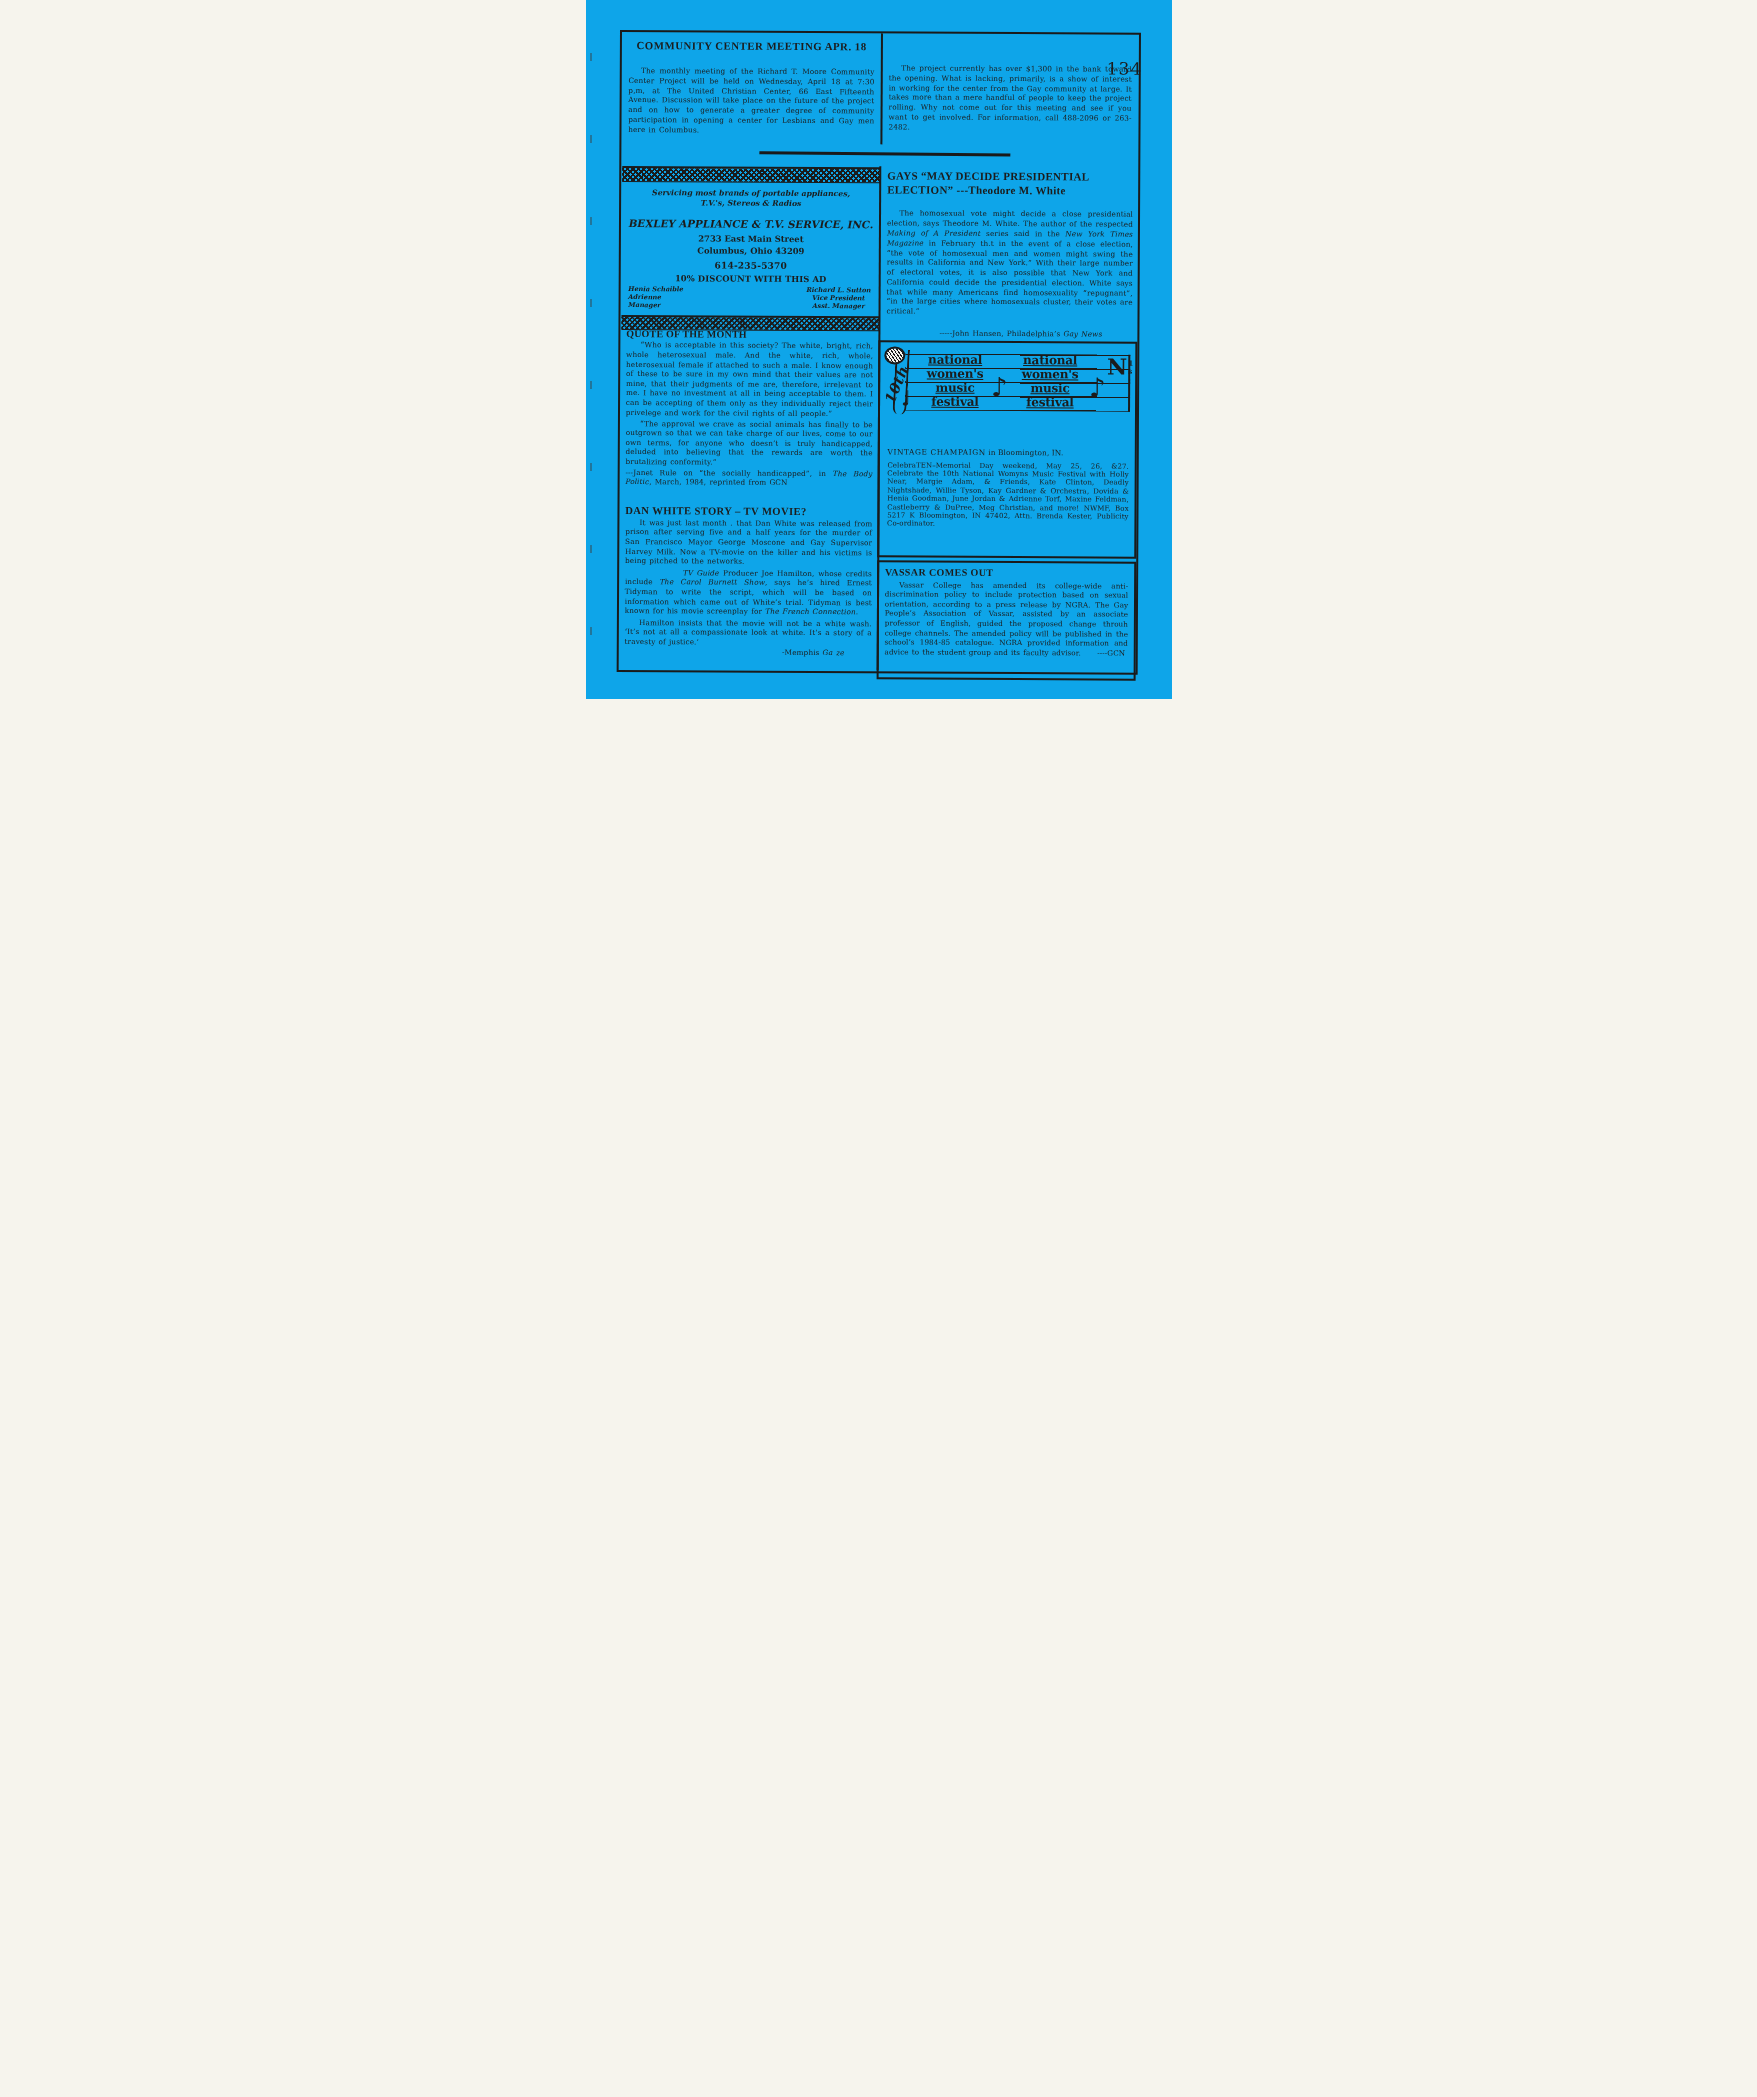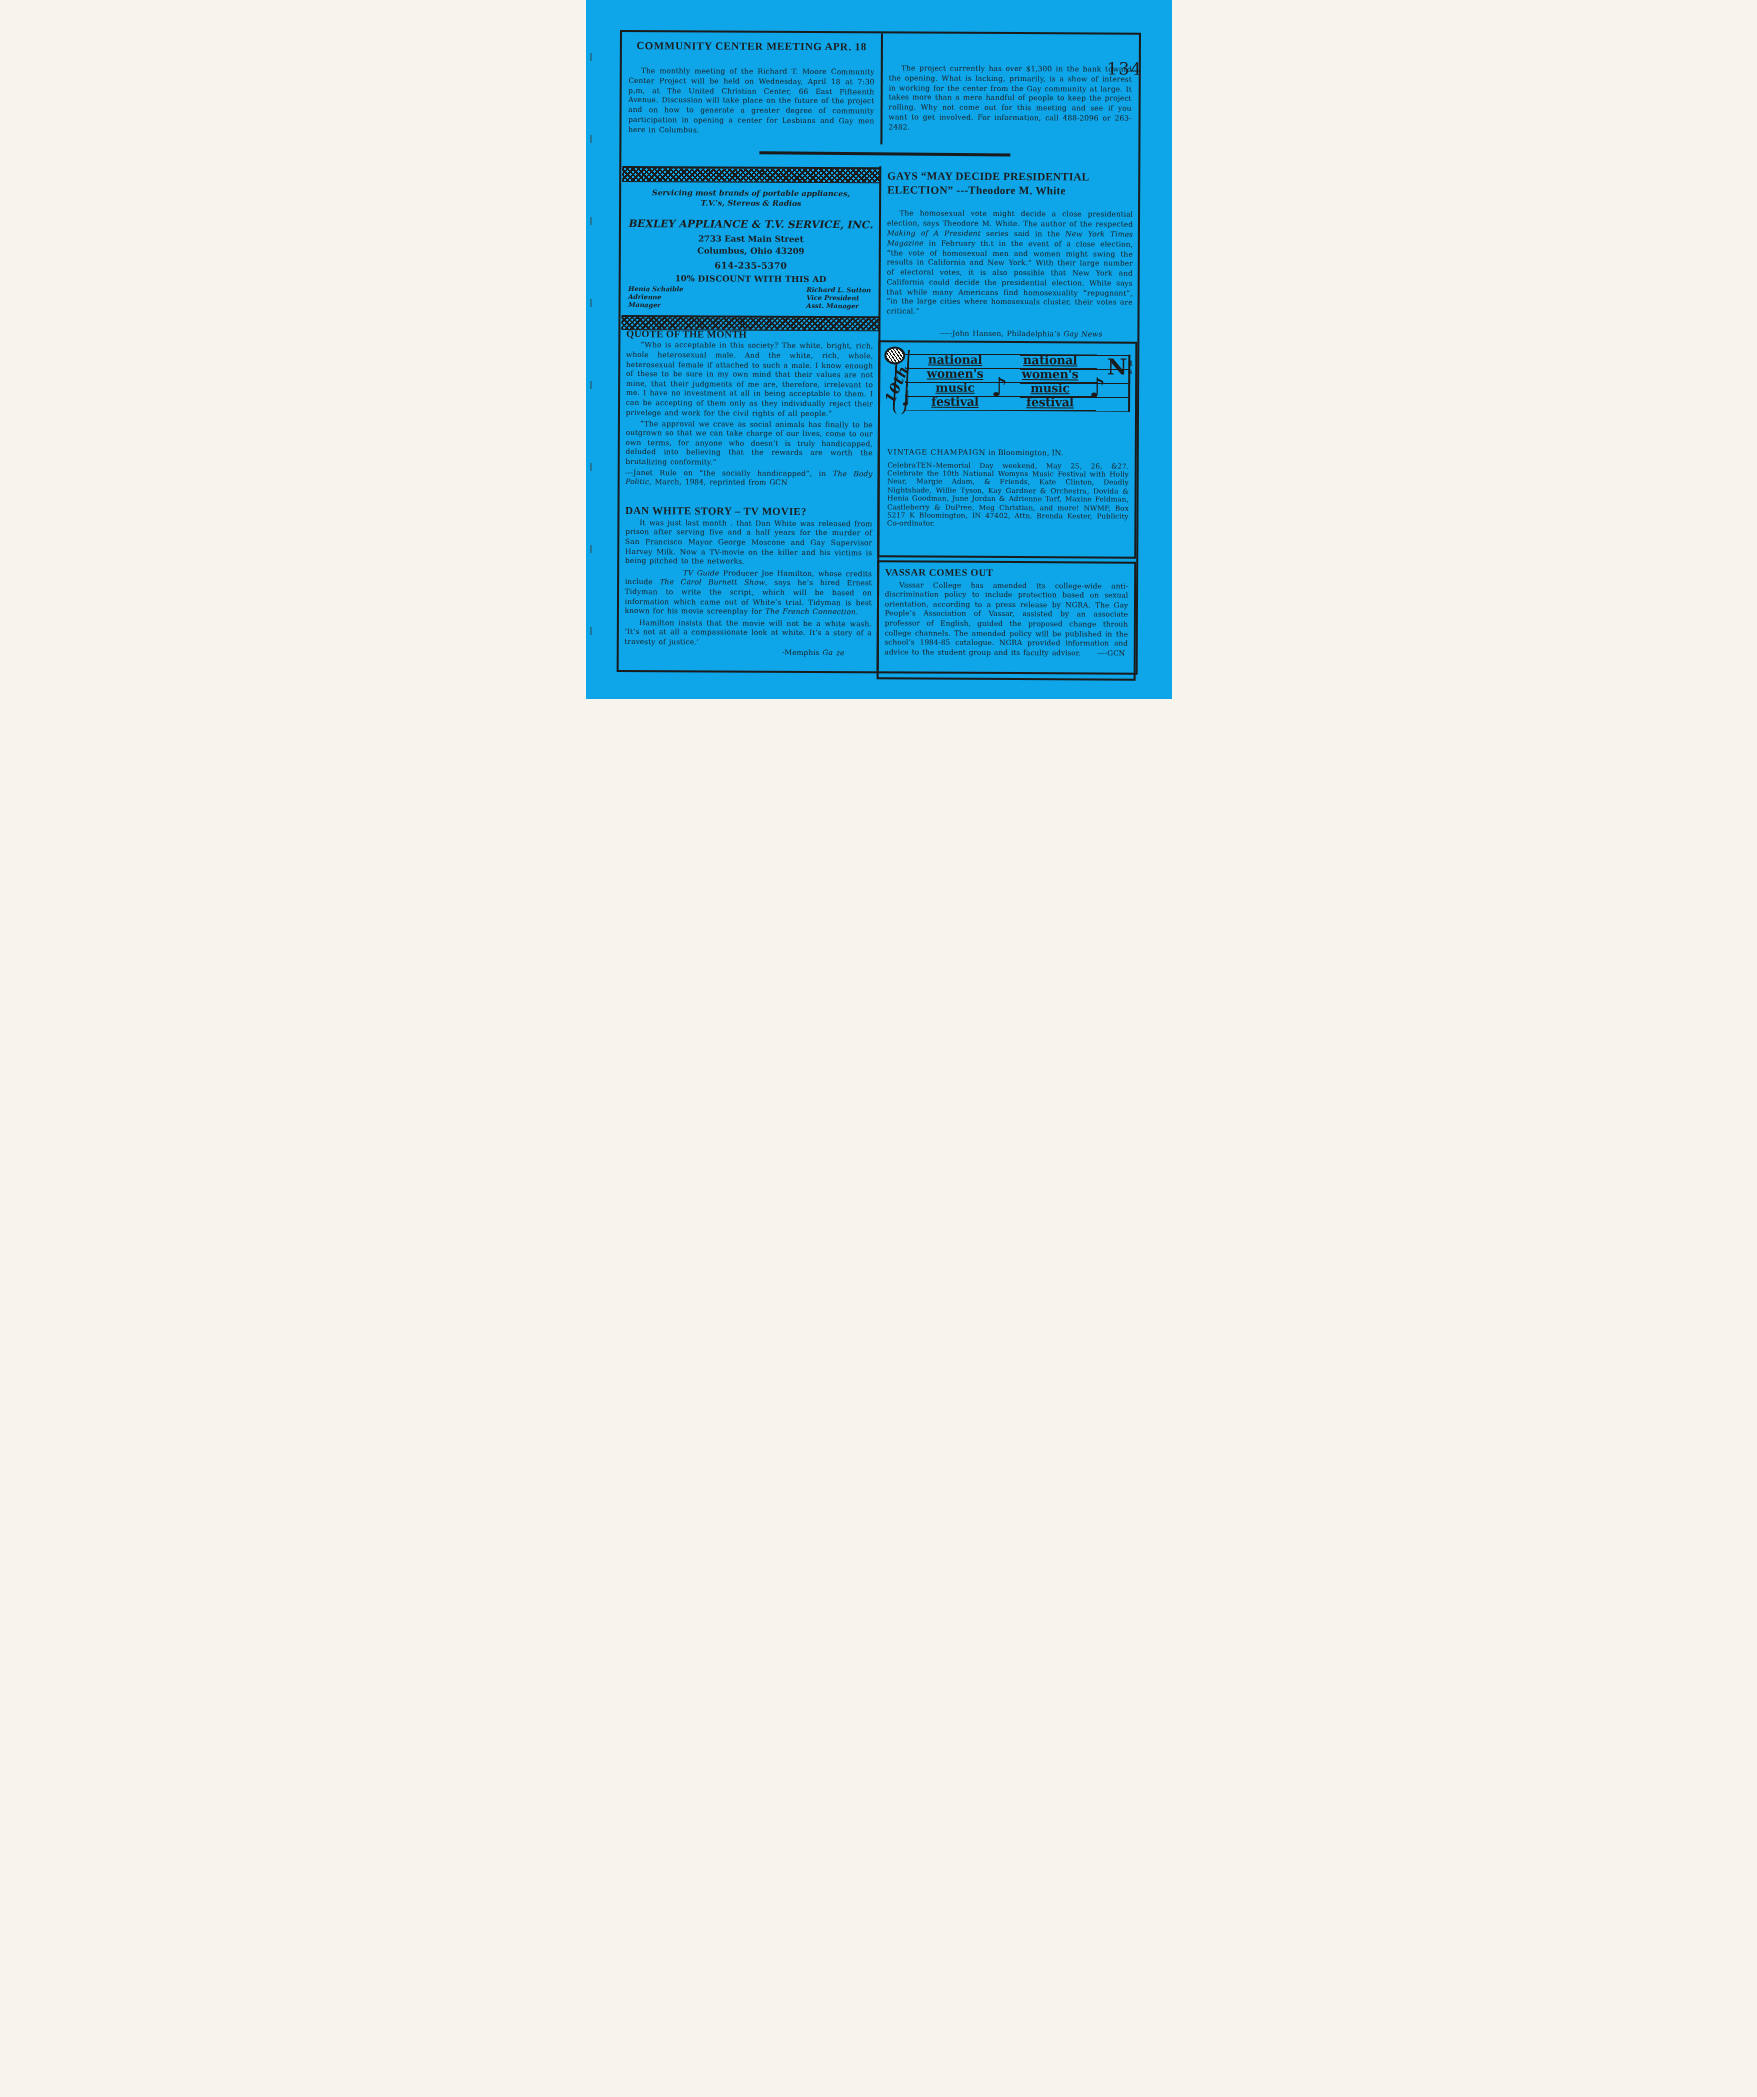--- a/index.html
+++ b/index.html
@@ -37,21 +37,21 @@
       repeating-linear-gradient(45deg,#1b1b1b 0 1.7px,rgba(0,0,0,0) 1.7px 3.8px),
       repeating-linear-gradient(-45deg,#1b1b1b 0 1.7px,rgba(0,0,0,0) 1.7px 3.8px);}
   .ad-inner{padding:6.7px 4.8px 0 4.8px;text-align:center;}
   .ad-tagline{font:italic 700 7.7px/10.3px "DejaVu Serif",serif;}
   .ad-name{margin-top:8.6px;font:italic 700 10.3px/1.2 "DejaVu Serif",serif;}
   .ad-addr{margin-top:2.4px;font:700 8.4px/12px "DejaVu Serif",serif;}
   .ad-phone{margin-top:3.4px;font:700 9px/1.2 "DejaVu Serif",serif;letter-spacing:0.2px;}
   .ad-discount{margin-top:2.4px;font:700 8.4px/1.2 "DejaVu Serif",serif;letter-spacing:0.1px;}
   .ad-contacts{display:flex;justify-content:space-between;padding:2.4px 3.8px 0 1.9px;
     font:italic 700 6.5px/8px "DejaVu Serif",serif;text-align:left;}
-  .ad-contacts .right{text-align:left;}
+  .ad-contacts .right{text-align:center;}
   .sec-ad .hatch.bottom{margin-top:5.8px;}
 
   .sec-quote{position:absolute;left:5.8px;top:296px;width:247px;}
   .sec-quote .headline{font-size:10px;letter-spacing:0.2px;}
   .sec-quote .body-text{font-size:7.3px;line-height:9.6px;margin-top:1.4px;}
   .sec-quote .indent{text-indent:14.4px;}
 
   .sec-dan{position:absolute;left:5.8px;top:473px;width:247px;}
   .sec-dan .headline{font-size:10.6px;letter-spacing:0.4px;}
   .sec-dan .body-text{font-size:7.3px;line-height:9.6px;margin-top:1.9px;}

